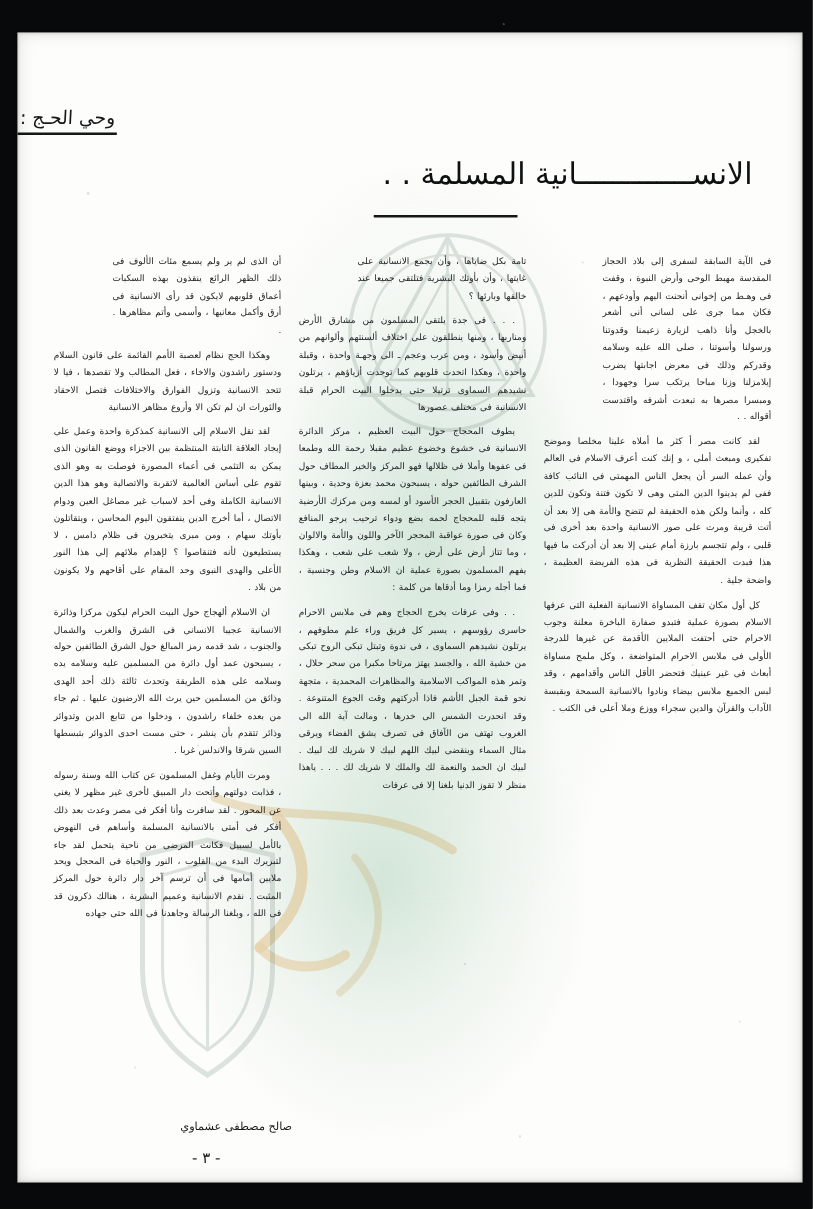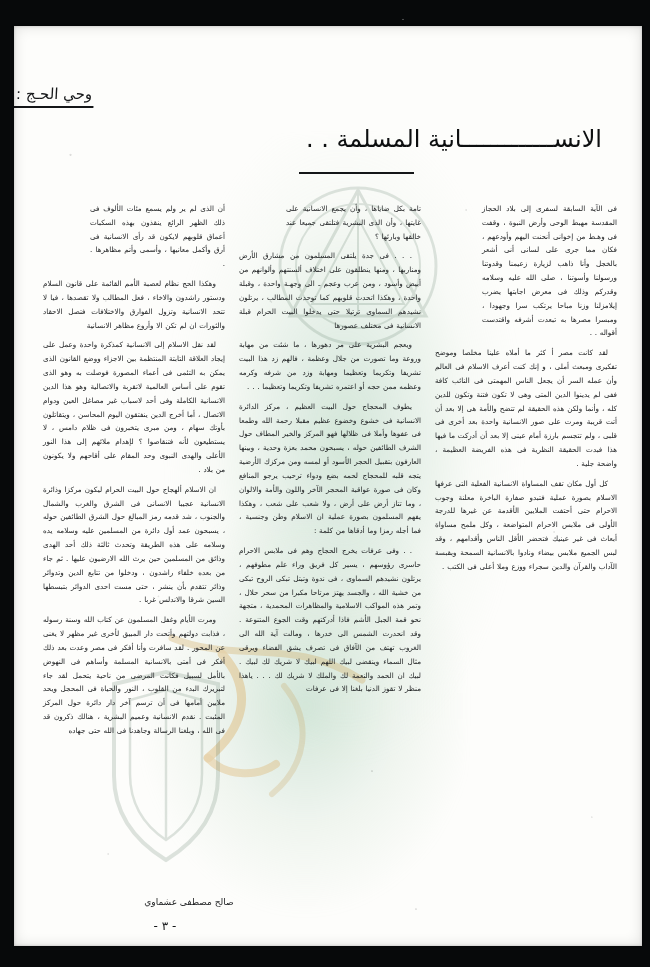--- a/index.html
+++ b/index.html
@@ -219,23 +219,22 @@
 
     <div id="columns">
 
       <div class="column" id="col-right">
         <p class="noindent">فى الآية السابقة لسفرى إلى بلاد الحجاز المقدسة مهبط الوحى وأرض النبوة ، وقفت فى وهـط من إخوانى أنحنت اليهم وأودعهم ، فكان مما جرى على لسانى أنى أشعر بالخجل وأنا ذاهب لزيارة زعيمنا وقدوتنا ورسولنا وأسوتنا ، صلى الله عليه وسلامه وقدركم وذلك فى معرض اجابتها يضرب إيلامزلنا وزنا مباحا يرتكب سرا وجهودا ، ومبسرا مصرها به تبعدت أشرفه واقتدست أقواله . .</p>
         <p>لقد كانت مصر أ كثر ما أملاه علينا مخلصا وموضح تفكيرى ومبعث أملى ، و إنك كنت أعرف الاسلام فى العالم وأن عمله السر أن يجعل الناس المهمتى فى النائب كافة ففى لم يدينوا الدين المتى وهى لا تكون فتنة وتكون للدين كله ، وأنما ولكن هذه الحقيقة لم تتضح والأمة هى إلا بعد أن أتت قريبة ومرت على صور الانسانية واحدة بعد أخرى فى قلبى ، ولم تتجسم بارزة أمام عينى إلا بعد أن أدركت ما فيها هذا فبدت الحقيقة النظرية فى هذه الفريضة العظيمة ، واضحة جلية .</p>
         <p>كل أول مكان تقف المساواة الانسانية الفعلية التى عرفها الاسلام بصورة عملية فتبدو صفارة الباخرة معلنة وجوب الاحرام حتى أحتفت الملايين الأقدمة عن غيرها للدرجة الأولى فى ملابس الاحرام المتواضعة ، وكل ملمح مساواة أبعاث فى غير عينيك فتحضر الأقل الناس وأقدامهم ، وقد لبس الجميع ملابس بيضاء ونادوا بالانسانية السمحة وبقبسة الآداب والقرآن والدين سجراء ووزع وملا أعلى فى الكتب .</p>
       </div>
 
       <div class="column" id="col-middle">
-        <p class="noindent">تامة بكل ضاياها ، وأن يجمع الانسانية على غايتها ، وأن الذى البشرية فتلتقى جميعا عند خالقها وبارئها ؟</p>
-        <p>. . . فى جدة يلتقى المسلمون من مشارق الأرض ومناربها ، ومنها ينطلقون على اختلاف ألسنتهم وألوانهم من أبيض وأسود ، ومن عرب وعجم ـ الى وجهـة واحدة ، وقبلة واحدة ، وهكذا اتحدت قلوبهم كما توحدت المطالب ، يرتلون نشيدهم السماوى ترتيلا حتى يدخلوا البيت الحرام قبلة الانسانية فى مختلف عصورها</p>
-        <p>ويعجم البشرية على مر دهورها ، ما شئت من مهابة وروعة وما تصورت من جلال وعظمة ، فالهم زد هذا البيت تشريفا وتكريما وتعظيما ومهابة وزد من شرفه وكرمه وعظمه ممن حجه أو اعتمره تشريفا وتكريما وتعظيما . . .</p>
+        <p class="noindent">تامة بكل ضاياها ، وأن يجمع الانسانية على غايتها ، وأن بأوتك البشرية فتلتقى جميعا عند خالقها وبارئها ؟</p>
+        <p>. . . فى جدة يلتقى المسلمون من مشارق الأرض ومناربها ، ومنها ينطلقون على اختلاف ألسنتهم وألوانهم من أبيض وأسود ، ومن عرب وعجم ـ الى وجهـة واحدة ، وقبلة واحدة ، وهكذا اتحدت قلوبهم كما توحدت أزياؤهم ، يرتلون نشيدهم السماوى ترتيلا حتى يدخلوا البيت الحرام قبلة الانسانية فى مختلف عصورها</p>
         <p>يطوف المحجاج حول البيت العظيم ، مركز الدائرة الانسانية فى خشوع وخضوع عظيم مقبلا رحمة الله وطمعا فى عفوها وأملا فى ظلالها فهو المركز والخير المطاف حول الشرف الطائفين حوله ، يسبحون محمد بعزة وحدية ، وبينها العارفون بتقبيل الحجر الأسود أو لمسه ومن مركزك الأرضية يتجه قلبه للمحجاج لحمه بضع ودواء ترحيب يرجو المنافع وكان فى صورة عواقبة المحجر الآخر واللون والأمة والالوان ، وما تتاز أرض على أرض ، ولا شعب على شعب ، وهكذا يفهم المسلمون بصورة عملية ان الاسلام وطن وجنسية ، فما أجله رمزا وما أدقاها من كلمة :</p>
         <p>. . وفى عرفات يخرج الحجاج وهم فى ملابس الاحرام حاسرى رؤوسهم ، يسير كل فريق وراء علم مطوفهم ، يرتلون نشيدهم السماوى ، فى ندوة وتبتل تبكى الروح تبكى من خشية الله ، والجسد يهتز مرتاحا مكبرا من سحر حلال ، وتمر هذه المواكب الاسلامية والمظاهرات المحمدية ، متجهة نحو قمة الجبل الأشم فاذا أدركتهم وقت الجوع المتنوعة . وقد انحدرت الشمس الى خدرها ، ومالت آية الله الى الغروب تهتف من الآفاق فى تصرف يشق الفضاء ويرقى مثال السماء وينقضى لبيك اللهم لبيك لا شريك لك لبيك . لبيك ان الحمد والنعمة لك والملك لا شريك لك . . . ياهذا منظر لا تقوز الدنيا بلغنا إلا فى عرفات</p>
       </div>
 
       <div class="column" id="col-left">
         <p class="noindent">أن الذى لم ير ولم يسمع مئات الألوف فى ذلك الظهر الرائع ينقذون بهذه السكبات أعماق قلوبهم لايكون قد رأى الانسانية فى أرق وأكمل معانيها ، وأسمى وأتم مظاهرها . .</p>
         <p>وهكذا الحج نظام لعصبة الأمم القائمة على قانون السلام ودستور راشدون والاخاء ، فعل المطالب ولا تقصدها ، فيا لا تتحد الانسانية وتزول الفوارق والاختلافات فتصل الاحقاد والثورات ان لم تكن الا وأروع مظاهر الانسانية</p>
         <p>لقد نقل الاسلام إلى الانسانية كمذكرة واحدة وعمل على إيجاد العلاقة التابتة المنتظمة بين الاجزاء ووضع القانون الذى يمكن به التئمى فى أعماء المصورة فوصلت به وهو الذى تقوم على أساس العالمية لاتقربة والاتصالية وهو هذا الدين الانسانية الكاملة وفى أحد لاسباب غير مصاغل العين ودوام الاتصال ، أما أخرج الدين ينفتقون اليوم المحاسن ، ويتقاتلون بأوتك سهام ، ومن مبرى يتخبرون فى ظلام دامس ، لا يستطيعون لأنه فتنقاصوا ؟ لإهدام ملائهم إلى هذا النور الأعلى والهدى النبوى وحد المقام على أقاحهم ولا يكونون من بلاد .</p>
         <p>ان الاسلام ألهجاج حول البيت الحرام ليكون مركزا وذائرة الانسانية عجيبا الانسانى فى الشرق والغرب والشمال والجنوب ، شد قدمه رمز المبالغ حول الشرق الطائفين حوله ، يسبحون عمد أول دائرة من المسلمين عليه وسلامه يده وسلامه على هذه الطريقة وتحدث ثالثة ذلك أحد الهدى وذائق من المسلمين حين يرث الله الارضيون عليها . ثم جاء من بعده خلفاء راشدون ، ودخلوا من تتابع الدين وتدوائر وذائر تتقدم بأن ينشر ، حتى مست احدى الدوائر بتبسطها السين شرقا والاندلس غربا .</p>
         <p>ومرت الأيام وغفل المسلمون عن كتاب الله وسنة رسوله ، فذابت دولتهم وأتحت دار المبيق لأخرى غير مظهر لا يغنى عن المحور . لقد سافرت وأنا أفكر فى مصر وعدت بعد ذلك أفكر فى أمتى بالانسانية المسلمة وأساهم فى النهوض بالأمل لسبيل فكانت المرضى من ناحية يتحمل لقد جاء لتبريرك البدء من القلوب ، النور والحياة فى المحجل ويحد ملايين أمامها فى أن ترسم آخر دار دائرة حول المركز المئبت . نقدم الانسانية وعميم البشرية ، هنالك ذكرون قد فى الله ، وبلغنا الرسالة وجاهدنا فى الله حتى جهاده</p>

